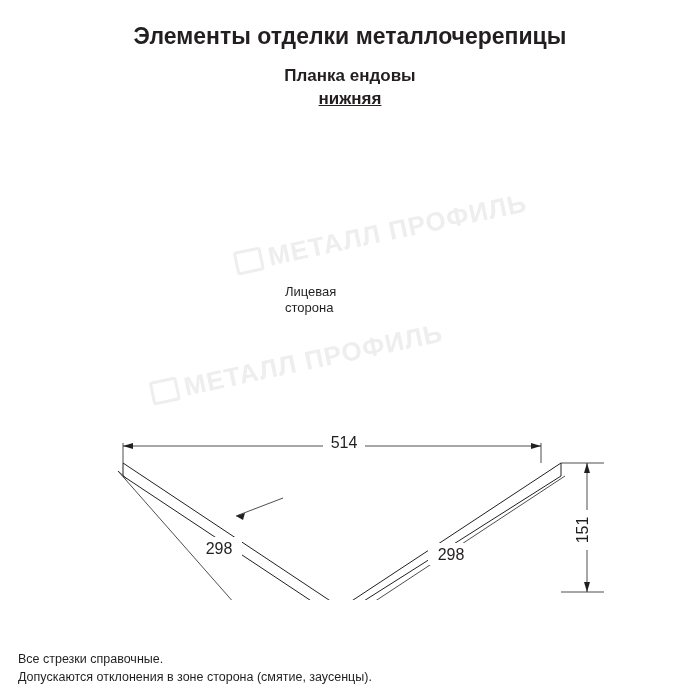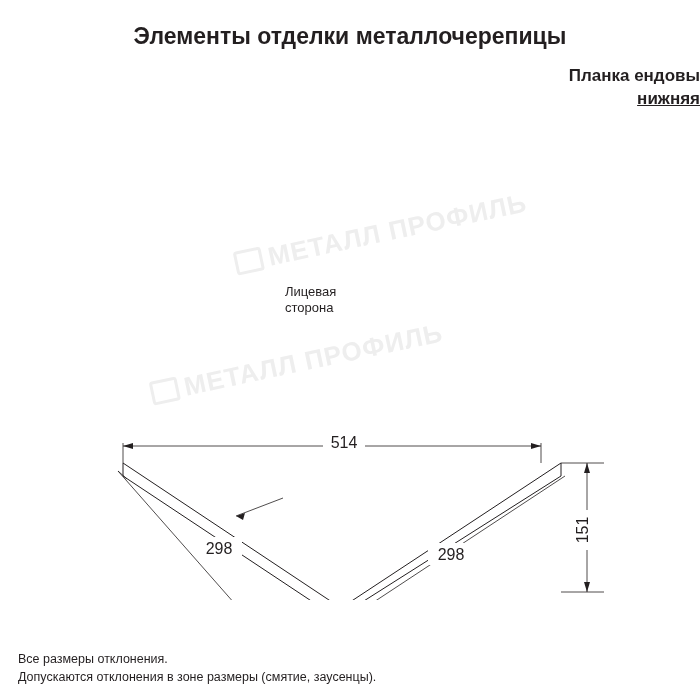--- a/index.html
+++ b/index.html
@@ -30,21 +30,20 @@
     font-size: 23px;
     font-weight: bold;
     letter-spacing: 0px;
     line-height: 28px;
   }
   .h2 {
     font-size: 17px;
     font-weight: bold;
     line-height: 23px;
     margin-top: 14px;
-    text-align: right;
   }
   .h2 .l2 {
     display: block;
     text-decoration: underline;
   }
   .code {
     font-size: 17px;
     font-weight: bold;
     line-height: 22px;
     margin-top: 8px;
@@ -184,17 +183,17 @@
       <g>
         <line class="thin" x1="283" y1="318" x2="236" y2="336"></line>
         <polygon points="236,336 245,333 243,340" fill="#231f20"></polygon>
         <text class="lbl-text" x="285" y="116">Лицевая</text>
         <text class="lbl-text" x="285" y="132">сторона</text>
       </g>
     </svg>
   </div>
 
   <div class="notes">
-    <div>Все размеры отклонения.</div>
-    <div>Допускаются отклонения в зоне размеры (смятие, заусенцы).</div>
+    <div>Все стрезки справочные.</div>
+    <div>Допускаются отклонения в зоне сторона (смятие, заусенцы).</div>
   </div>
 
 </div>
 
 </body></html>

